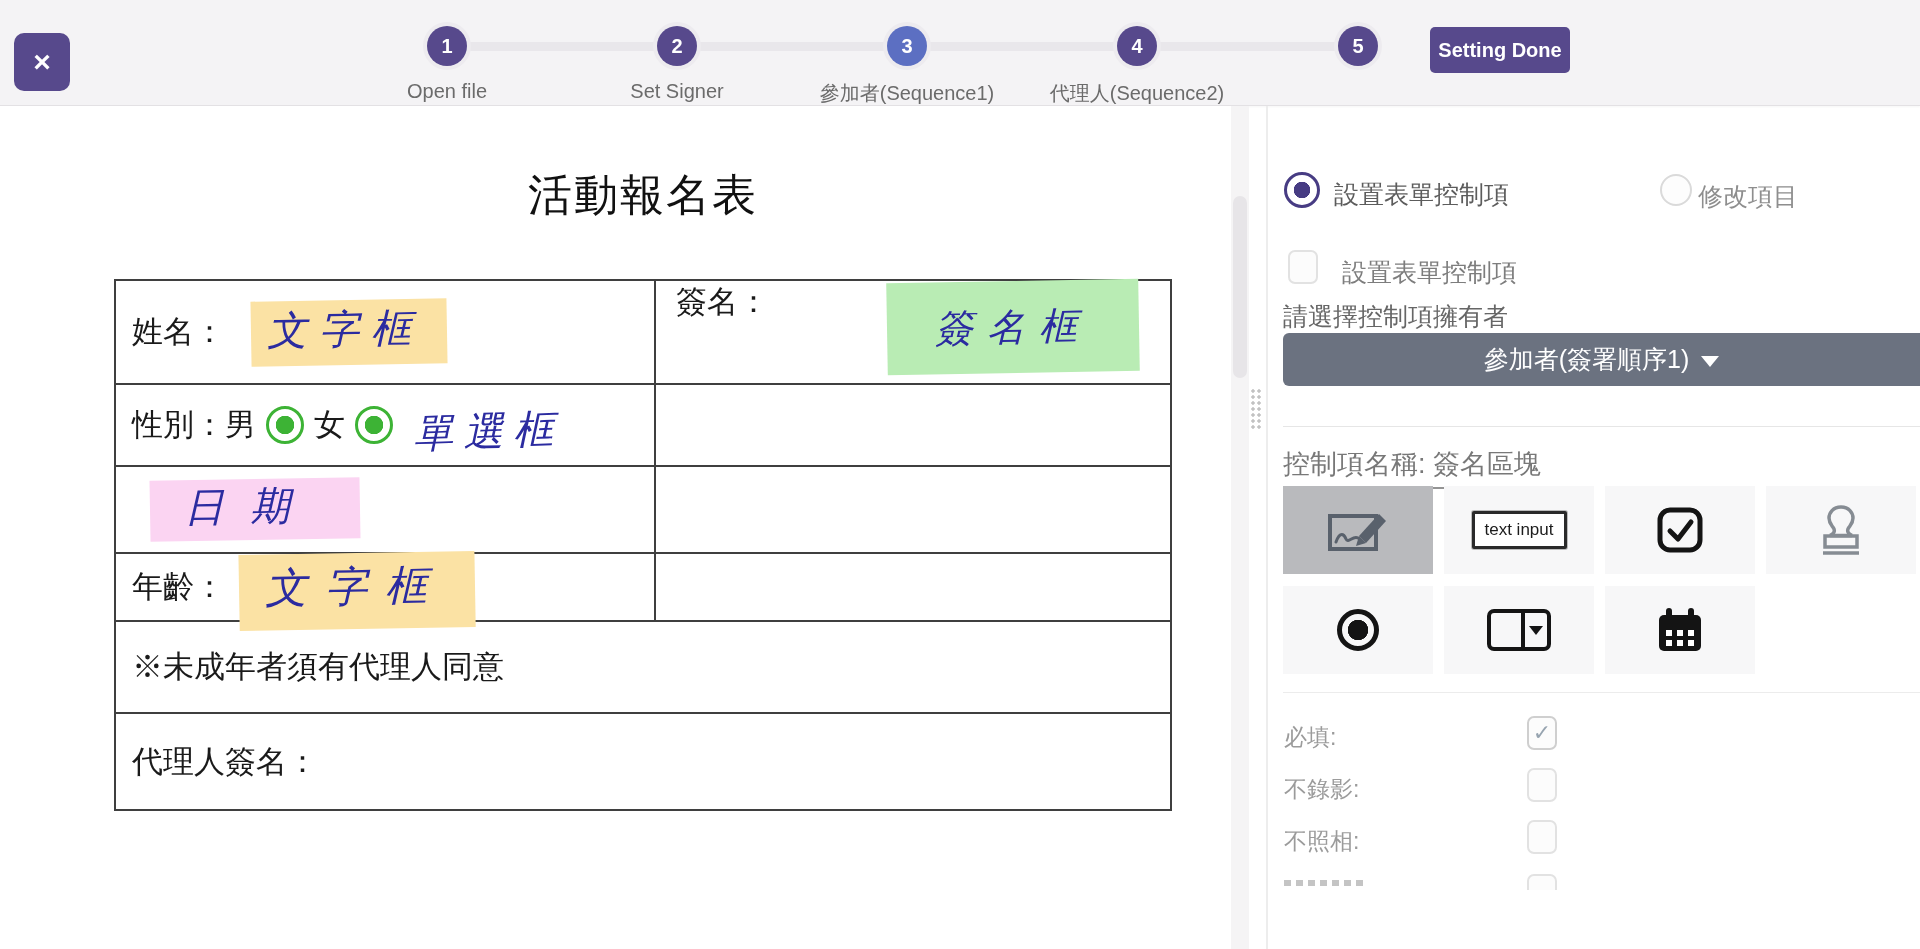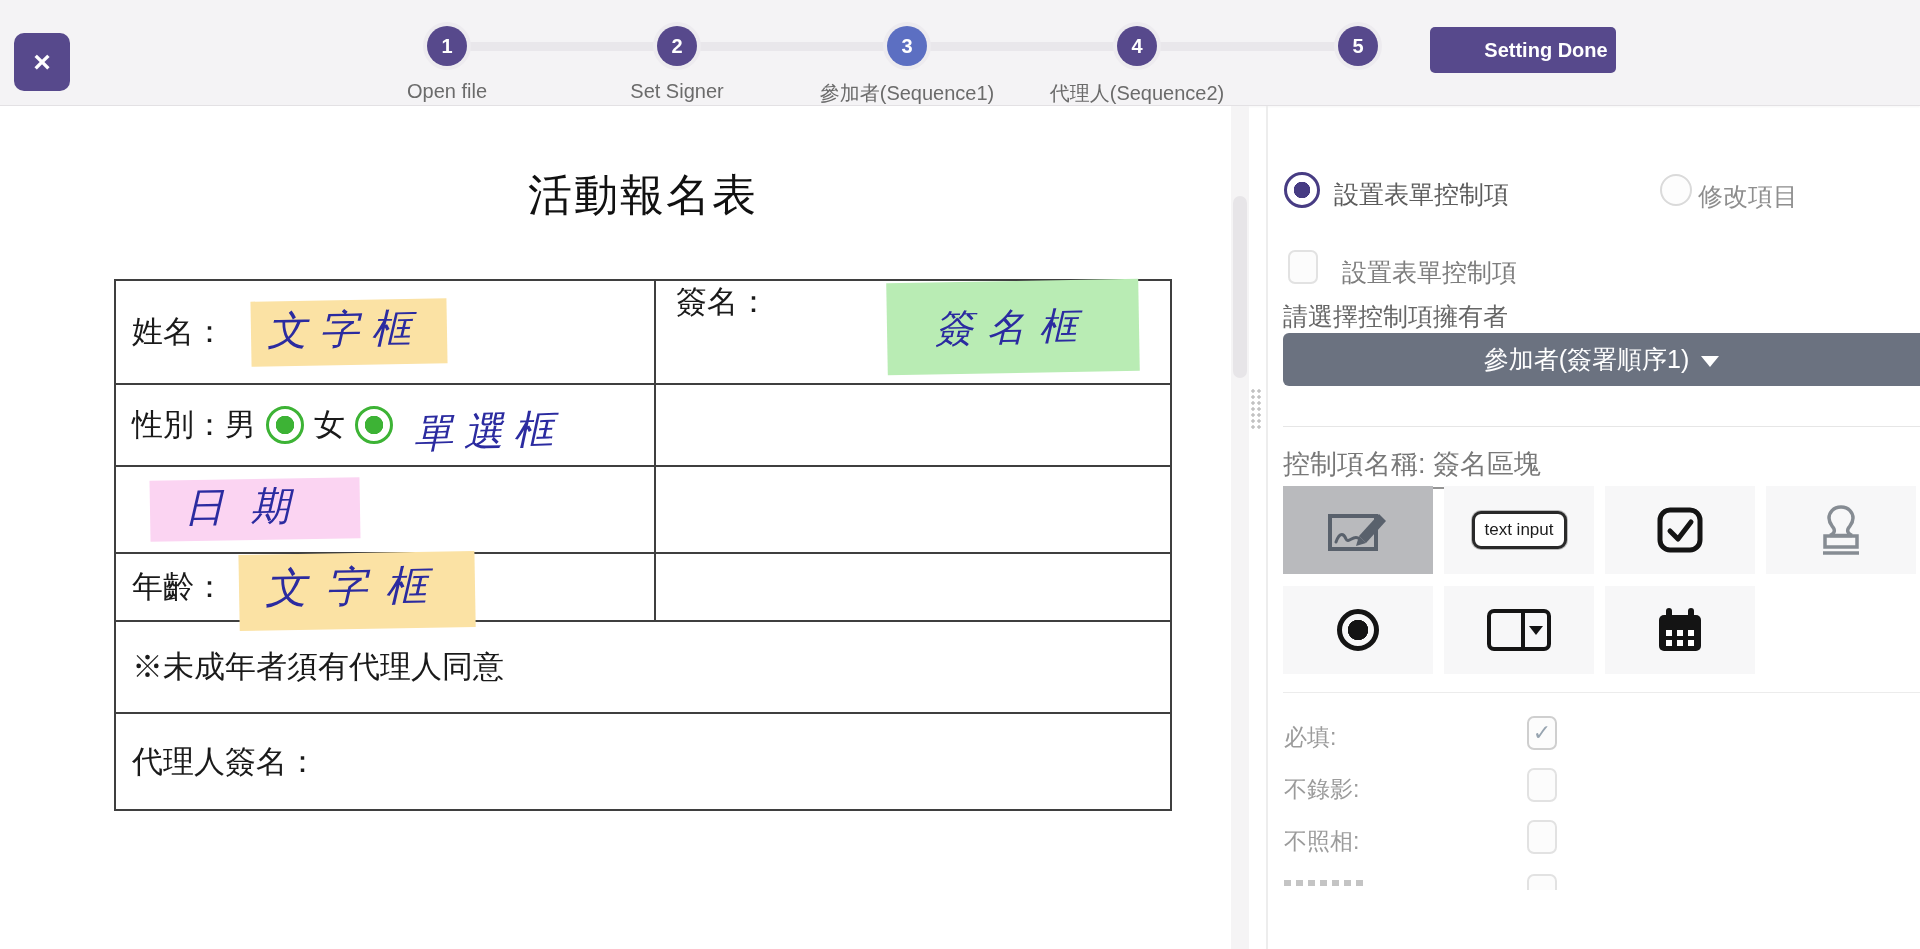--- a/index.html
+++ b/index.html
@@ -16,21 +16,21 @@
              border-radius:5px;}
   .step-c{position:absolute;top:26px;width:40px;height:40px;border-radius:50%;background:#57498c;
           color:#fff;font-weight:bold;font-size:20px;display:flex;align-items:center;
           justify-content:center;box-shadow:0 0 0 4px #edebef;cursor:pointer;}
   .step-c.active{background:#5c6fc2;}
   .s1{left:427px}.s2{left:657px}.s3{left:887px}.s4{left:1117px}.s5{left:1338px}
   .step-l{position:absolute;top:80px;width:280px;text-align:center;color:#6b6b6b;font-size:20px;}
   .l1{left:307px}.l2{left:537px}.l3{left:767px}.l4{left:997px}
   .done-btn{position:absolute;left:1430px;top:27px;width:140px;height:46px;background:#57498c;
             border-radius:5px;color:#fff;font-size:20px;font-weight:bold;display:flex;
-            align-items:center;justify-content:center;cursor:pointer;padding-left:46px;}
+            align-items:center;justify-content:center;cursor:pointer;}
 
   
   .doc{position:absolute;left:0;top:106px;width:1231px;height:843px;background:#fff;}
   .doc-title{position:absolute;left:363px;top:60px;width:560px;text-align:center;font-size:44px;
              color:#111;font-family:"DejaVu Serif",serif;letter-spacing:2px;}
   .tbl{position:absolute;left:114px;top:173px;width:1058px;border:2px solid #3f3f3f;
        background:#fff;box-sizing:border-box;font-family:"DejaVu Serif",serif;}
   .trow{display:flex;border-bottom:2px solid #3f3f3f;box-sizing:border-box;align-items:stretch;}
   .trow:last-child{border-bottom:none;}
   .r1{height:104px}.r2{height:82px}.r3{height:87px}.r4{height:68px}.r5{height:92px}
@@ -87,21 +87,21 @@
   .caret{width:0;height:0;border-left:9px solid transparent;border-right:9px solid transparent;
          border-top:11px solid #fff;margin-top:4px;}
   .pdiv1{position:absolute;left:1283px;top:426px;width:637px;height:1px;background:#e6e6e6;}
   .ctrl-name{position:absolute;left:1283px;top:446px;font-size:27px;color:#787878;
              border-bottom:2px solid #949494;padding-bottom:5px;cursor:pointer;}
   .icell{position:absolute;width:150px;height:88px;background:#f7f7f8;display:flex;
          align-items:center;justify-content:center;cursor:pointer;}
   .icell.sel{background:#b9babd;}
   .ic-r1{top:486px}.ic-r2{top:586px}
   .ic-c1{left:1283px}.ic-c2{left:1444px}.ic-c3{left:1605px}.ic-c4{left:1766px}
-  .ti-box{border:3px solid #2a2a2a;border-radius:9px;padding:6px 10px;font-size:17px;color:#1c1c1c;
+  .ti-box{border:3px solid #2a2a2a;border-radius:2px;padding:6px 10px;font-size:17px;color:#1c1c1c;
           background:#fff;box-shadow:0 0 0 1px #bbb;}
   .radio-ic{width:42px;height:42px;border:5px solid #141414;border-radius:50%;box-sizing:border-box;
             background:radial-gradient(circle,#141414 0 10px,transparent 10.5px);}
   .dd-ic{width:64px;height:42px;border:4px solid #141414;border-radius:7px;box-sizing:border-box;
          display:flex;}
   .dd-left{flex:1;}
   .dd-right{width:22px;border-left:4px solid #141414;display:flex;align-items:center;justify-content:center;}
   .dd-caret{width:0;height:0;border-left:7px solid transparent;border-right:7px solid transparent;
             border-top:9px solid #141414;}
   .pdiv2{position:absolute;left:1283px;top:692px;width:637px;height:1px;background:#ececec;}

